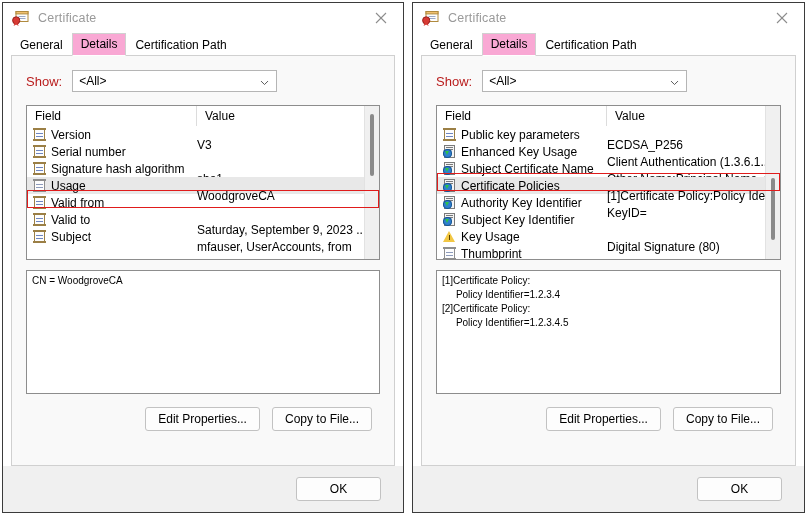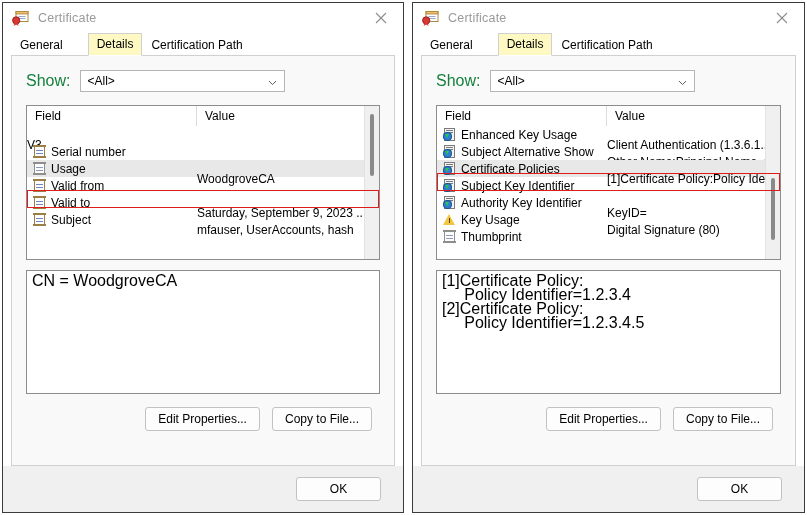--- a/index.html
+++ b/index.html
@@ -67,27 +67,26 @@
     color: #000;
     padding: 3px 8px 3px 8px;
     height: 21px;
     line-height: 15px;
     border: 1px solid transparent;
     background: transparent;
     position: relative;
     white-space: nowrap;
   }
   .tab.active {
-    background: #fef9c3;
+    background: #f9a8d4;
     border: 1px solid #d0d0d0;
     border-bottom: 1px solid #ffffff;
     z-index: 3;
     height: 23px;
     margin-bottom: -1px;
-    margin-left: 16px;
   }
 
   .tabpanel {
     margin: 0 8px 0 8px;
     border: 1px solid #d0d0d0;
     background: #f9f9f9;
     flex: 1 1 auto;
     position: relative;
     padding: 0;
   }
@@ -97,21 +96,21 @@
     flex: 0 0 auto;
     position: relative;
   }
 
   
   .show-row {
     display: flex;
     align-items: center;
     margin: 14px 0 0 14px;
   }
-  .show-label { font-size: 16px; color:#15803d; margin-right: 10px; }
+  .show-label { font-size: 13px; color:#b91c1c; margin-right: 10px; }
   .combo {
     width: 205px; height: 22px;
     background: #ffffff;
     border: 1px solid #b5b5b5;
     display: flex; align-items: center;
     padding: 0 6px;
     font-size: 12px; color: #000;
     position: relative;
   }
   .combo .chev {
@@ -229,21 +228,21 @@
     z-index: 8;
   }
 
   
   .detail {
     margin: 10px 14px 0 14px;
     border: 1px solid #8d8d8d;
     background: #ffffff;
     height: 124px;
     padding: 3px 5px;
-    font-size: 16px;
+    font-size: 10px;
     color: #000;
     white-space: pre;
     overflow: hidden;
     line-height: 14px;
   }
 
   
   .btn-row {
     display: flex;
     justify-content: flex-end;
@@ -319,38 +318,61 @@
       </div>
 
       <div class="grid-wrap">
         <div class="grid-head">
           <div class="hc" style="width:170px">Field</div>
           <div class="hc last" style="flex:1">Value</div>
         </div>
         <div class="grid-rows">
 
           <div class="grow">
+            <div class="cell-field" style="width:170px">
+              <span class="fi doc-orange">
+                  <i class="sheet"></i>
+                  <i class="band-t"></i>
+                  <i class="band-b"></i>
+                  <i class="ln" style="top:5px"></i>
+                  <i class="ln" style="top:8px"></i>
+                </span>
+              <span>Version</span>
+            </div>
             <div class="cell-val" style="flex:1">V3</div>
           </div>
 
           <div class="grow">
             <div class="cell-field" style="width:170px">
               <span class="fi doc-orange">
                   <i class="sheet"></i>
                   <i class="band-t"></i>
                   <i class="band-b"></i>
                   <i class="ln" style="top:5px"></i>
                   <i class="ln" style="top:8px"></i>
                 </span>
               <span>Serial number</span>
             </div>
             <div class="cell-val" style="flex:1"></div>
           </div>
 
 
+          <div class="grow">
+            <div class="cell-field" style="width:170px">
+              <span class="fi doc-orange">
+                  <i class="sheet"></i>
+                  <i class="band-t"></i>
+                  <i class="band-b"></i>
+                  <i class="ln" style="top:5px"></i>
+                  <i class="ln" style="top:8px"></i>
+                </span>
+              <span>Signature hash algorithm</span>
+            </div>
+            <div class="cell-val" style="flex:1">sha1</div>
+          </div>
 
           <div class="grow sel">
             <div class="cell-field" style="width:170px">
               <span class="fi doc-grey">
                   <i class="sheet"></i>
                   <i class="band-t"></i>
                   <i class="band-b"></i>
                   <i class="ln" style="top:5px"></i>
                   <i class="ln" style="top:8px"></i>
                 </span>
@@ -390,21 +412,21 @@
             <div class="cell-field" style="width:170px">
               <span class="fi doc-orange">
                   <i class="sheet"></i>
                   <i class="band-t"></i>
                   <i class="band-b"></i>
                   <i class="ln" style="top:5px"></i>
                   <i class="ln" style="top:8px"></i>
                 </span>
               <span>Subject</span>
             </div>
-            <div class="cell-val" style="flex:1">mfauser, UserAccounts, hash</div>
+            <div class="cell-val" style="flex:1">mfauser, UserAccounts, from</div>
           </div>
 
         </div>
 
         <div class="vbar">
           <div class="vthumb" style="top:8px; height:62px;"></div>
         </div>
 
         <div class="redbox" style="left:0px; top:84px; right:0px; height:18px;"></div>
       </div>
@@ -465,20 +487,33 @@
         </div>
       </div>
 
       <div class="grid-wrap">
         <div class="grid-head">
           <div class="hc" style="width:170px">Field</div>
           <div class="hc last" style="flex:1">Value</div>
         </div>
         <div class="grid-rows">
 
+          <div class="grow">
+            <div class="cell-field" style="width:170px">
+              <span class="fi doc-orange">
+                  <i class="sheet"></i>
+                  <i class="band-t"></i>
+                  <i class="band-b"></i>
+                  <i class="ln" style="top:5px"></i>
+                  <i class="ln" style="top:8px"></i>
+                </span>
+              <span>Public key parameters</span>
+            </div>
+            <div class="cell-val" style="flex:1">ECDSA_P256</div>
+          </div>
 
           <div class="grow">
             <div class="cell-field" style="width:170px">
               <span class="fi ext">
                   <i class="sheet"></i>
                   <i class="ln" style="top:2px"></i>
                   <i class="ln" style="top:4px"></i>
                   <i class="dot"></i>
                   <i class="arr"></i>
                 </span>
@@ -489,21 +524,21 @@
 
           <div class="grow">
             <div class="cell-field" style="width:170px">
               <span class="fi ext">
                   <i class="sheet"></i>
                   <i class="ln" style="top:2px"></i>
                   <i class="ln" style="top:4px"></i>
                   <i class="dot"></i>
                   <i class="arr"></i>
                 </span>
-              <span>Subject Alternative Show</span>
+              <span>Subject Certificate Name</span>
             </div>
             <div class="cell-val" style="flex:1">Other Name:Principal Name=m...</div>
           </div>
 
           <div class="grow sel">
             <div class="cell-field" style="width:170px">
               <span class="fi ext">
                   <i class="sheet"></i>
                   <i class="ln" style="top:2px"></i>
                   <i class="ln" style="top:4px"></i>
@@ -517,37 +552,37 @@
 
           <div class="grow">
             <div class="cell-field" style="width:170px">
               <span class="fi ext">
                   <i class="sheet"></i>
                   <i class="ln" style="top:2px"></i>
                   <i class="ln" style="top:4px"></i>
                   <i class="dot"></i>
                   <i class="arr"></i>
                 </span>
-              <span>Subject Key Identifier</span>
-            </div>
-            <div class="cell-val" style="flex:1"></div>
+              <span>Authority Key Identifier</span>
+            </div>
+            <div class="cell-val" style="flex:1">KeyID=</div>
           </div>
 
           <div class="grow">
             <div class="cell-field" style="width:170px">
               <span class="fi ext">
                   <i class="sheet"></i>
                   <i class="ln" style="top:2px"></i>
                   <i class="ln" style="top:4px"></i>
                   <i class="dot"></i>
                   <i class="arr"></i>
                 </span>
-              <span>Authority Key Identifier</span>
-            </div>
-            <div class="cell-val" style="flex:1">KeyID=</div>
+              <span>Subject Key Identifier</span>
+            </div>
+            <div class="cell-val" style="flex:1"></div>
           </div>
 
           <div class="grow">
             <div class="cell-field" style="width:170px">
               <span class="fi warn">
                   <i class="tri"></i>
                   <i class="bang"></i>
                 </span>
               <span>Key Usage</span>
             </div>

